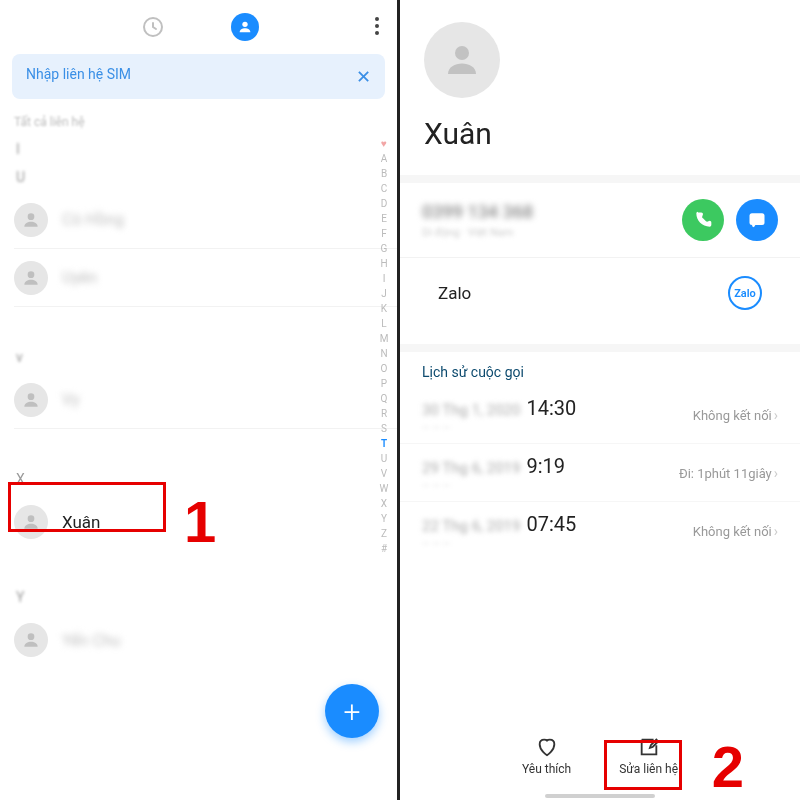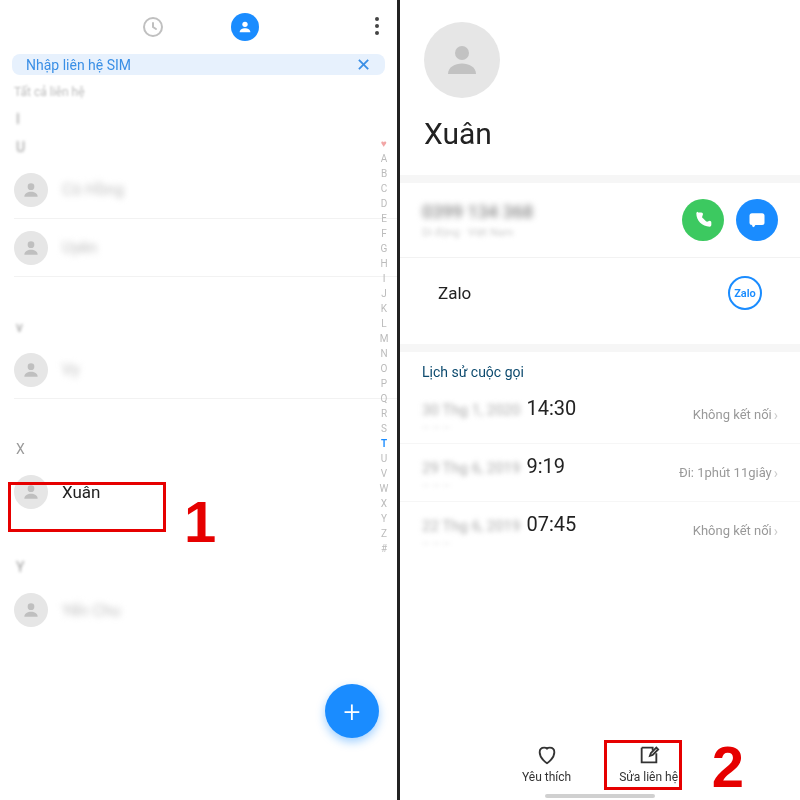--- a/index.html
+++ b/index.html
@@ -9,21 +9,21 @@
   .panel-right { border-left: 0; }
 
   
   .tabs { display: flex; justify-content: center; align-items: center; height: 46px; gap: 64px; position: relative; padding-top: 8px; }
   .tab-phone, .tab-person { width: 28px; height: 28px; display: flex; align-items: center; justify-content: center; border-radius: 50%; }
   .tab-person { background: #1a8cff; color: #fff; }
   .tab-phone { color: #b0b0b0; }
   .kebab { position: absolute; right: 18px; top: 14px; color: #444; font-size: 20px; line-height: 1; letter-spacing: -1px; }
   .kebab span { display: block; width: 4px; height: 4px; background: #444; border-radius: 50%; margin: 3px 0; }
 
-  .sim-banner { margin: 8px 12px 10px 12px; background: #e7f1fd; border-radius: 8px; padding: 0 14px; display: flex; justify-content: space-between; align-items: center; }
+  .sim-banner { margin: 8px 12px 16px 12px; background: #e7f1fd; border-radius: 8px; padding: 12px 14px; display: flex; justify-content: space-between; align-items: flex-start; }
   .sim-banner-text { color: #3a8fe6; font-size: 14px; }
   .sim-close { color: #3a8fe6; font-size: 18px; }
 
   .filter-label { margin: 6px 14px 2px 14px; color: #bdbdbd; font-size: 12px; filter: blur(1px); }
 
   .list { position: relative; padding-left: 14px; }
   .section-letter { color: #9a9a9a; font-size: 14px; margin: 12px 0 6px 2px; }
   .section-letter.blur { filter: blur(1.5px); }
   .contact-row { display: flex; align-items: center; gap: 14px; height: 58px; border-bottom: 1px solid #f2f2f2; }
   .avatar-circle { width: 34px; height: 34px; border-radius: 50%; background: #e6e6e6; display: flex; align-items: center; justify-content: center; flex-shrink: 0; }
@@ -59,25 +59,25 @@
 
   .zalo-row { padding: 18px 38px; display: flex; align-items: center; justify-content: space-between; }
   .zalo-text { font-size: 17px; color: #222; }
   .zalo-icon { width: 34px; height: 34px; border-radius: 50%; border: 2px solid #1a8cff; display: flex; align-items: center; justify-content: center; color: #1a8cff; font-size: 11px; font-weight: 600; }
 
   .history-label { padding: 12px 22px 6px 22px; color: #0c4a6e; font-size: 14px; filter: blur(0.5px); }
   .call-log { padding: 10px 22px; display: flex; justify-content: space-between; align-items: center; border-bottom: 1px solid #f6f6f6; }
   .call-date { display: flex; align-items: baseline; gap: 6px; }
   .date-blur { filter: blur(2.5px); color: #aaa; font-size: 15px; }
   .time-clear { color: #222; font-size: 20px; }
-  .call-status { color: #999; font-size: 13px; display: flex; align-items: center; gap: 2px; }
+  .call-status { color: #999; font-size: 13px; display: flex; align-items: flex-end; gap: 2px; }
   .chev { color: #ccc; font-size: 14px; }
   .log-sub { filter: blur(2px); color: #ddd; font-size: 10px; margin-top: 2px; }
 
-  .bottom-actions { position: absolute; bottom: 0; left: 0; right: 0; display: flex; justify-content: center; gap: 48px; padding: 10px 0 16px 0; }
+  .bottom-actions { position: absolute; bottom: 8px; left: 0; right: 0; display: flex; justify-content: center; gap: 48px; padding: 10px 0 16px 0; }
   .bottom-action { display: flex; flex-direction: column; align-items: center; gap: 4px; color: #333; font-size: 12px; }
   .bottom-action svg { width: 22px; height: 22px; }
 
   .highlight-box-2 { position: absolute; bottom: 10px; left: 204px; width: 78px; height: 50px; border: 3px solid #e60000; }
   .step-badge-2 { position: absolute; bottom: 0px; right: 56px; color: #e60000; font-size: 58px; font-weight: 900; font-family: Arial, sans-serif; }
 
   .pill { position: absolute; bottom: 2px; left: 50%; transform: translateX(-50%); width: 110px; height: 4px; background: #d0d0d0; border-radius: 3px; }
 </style>
 </head>
 <body>

